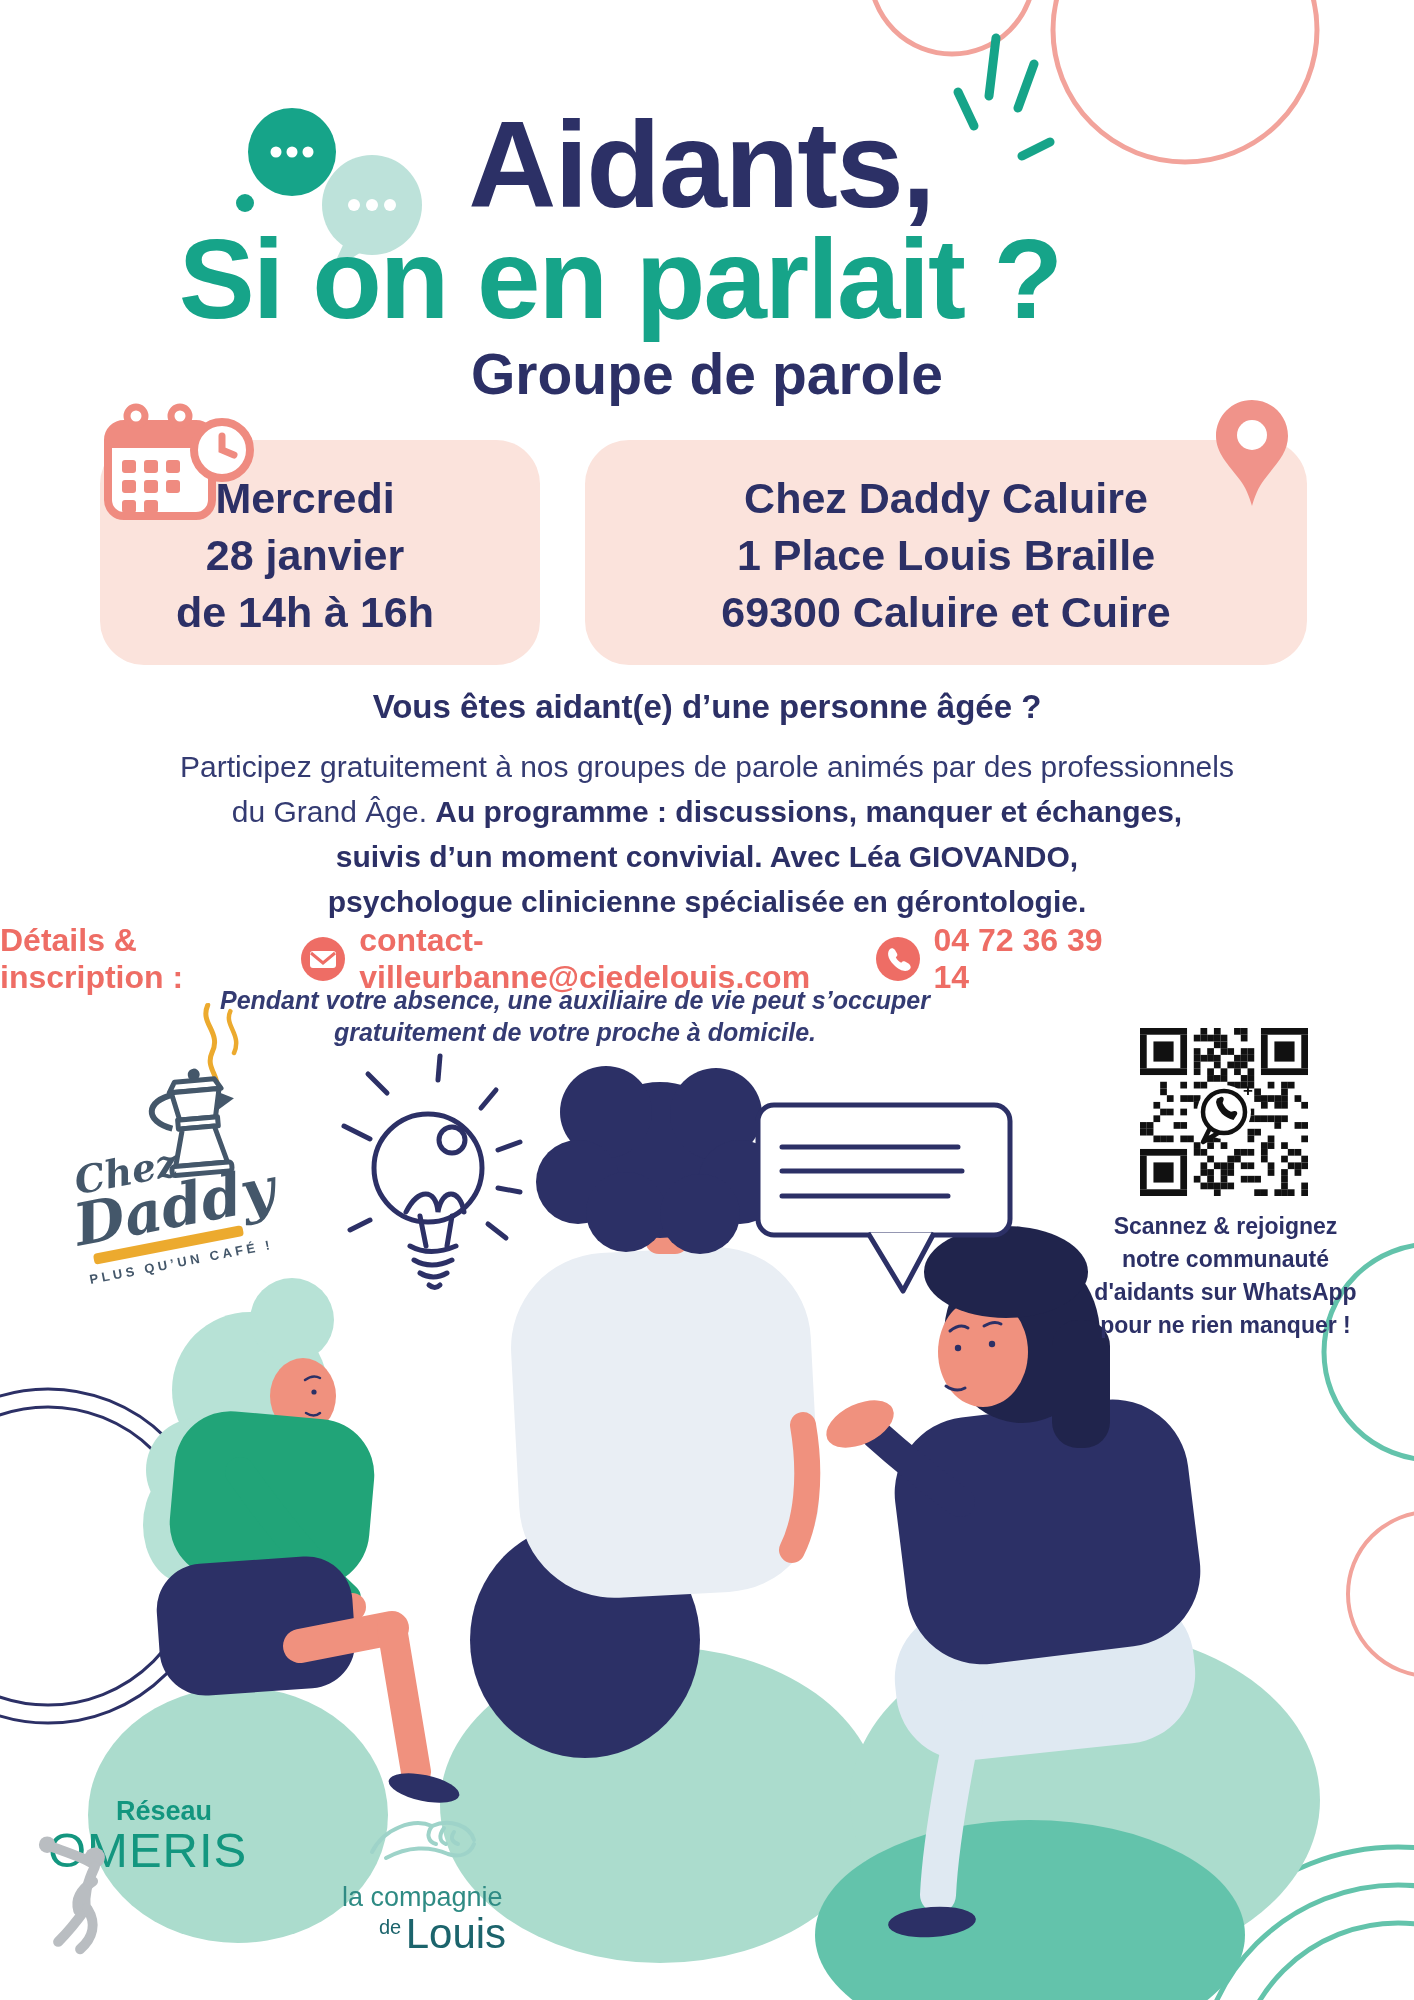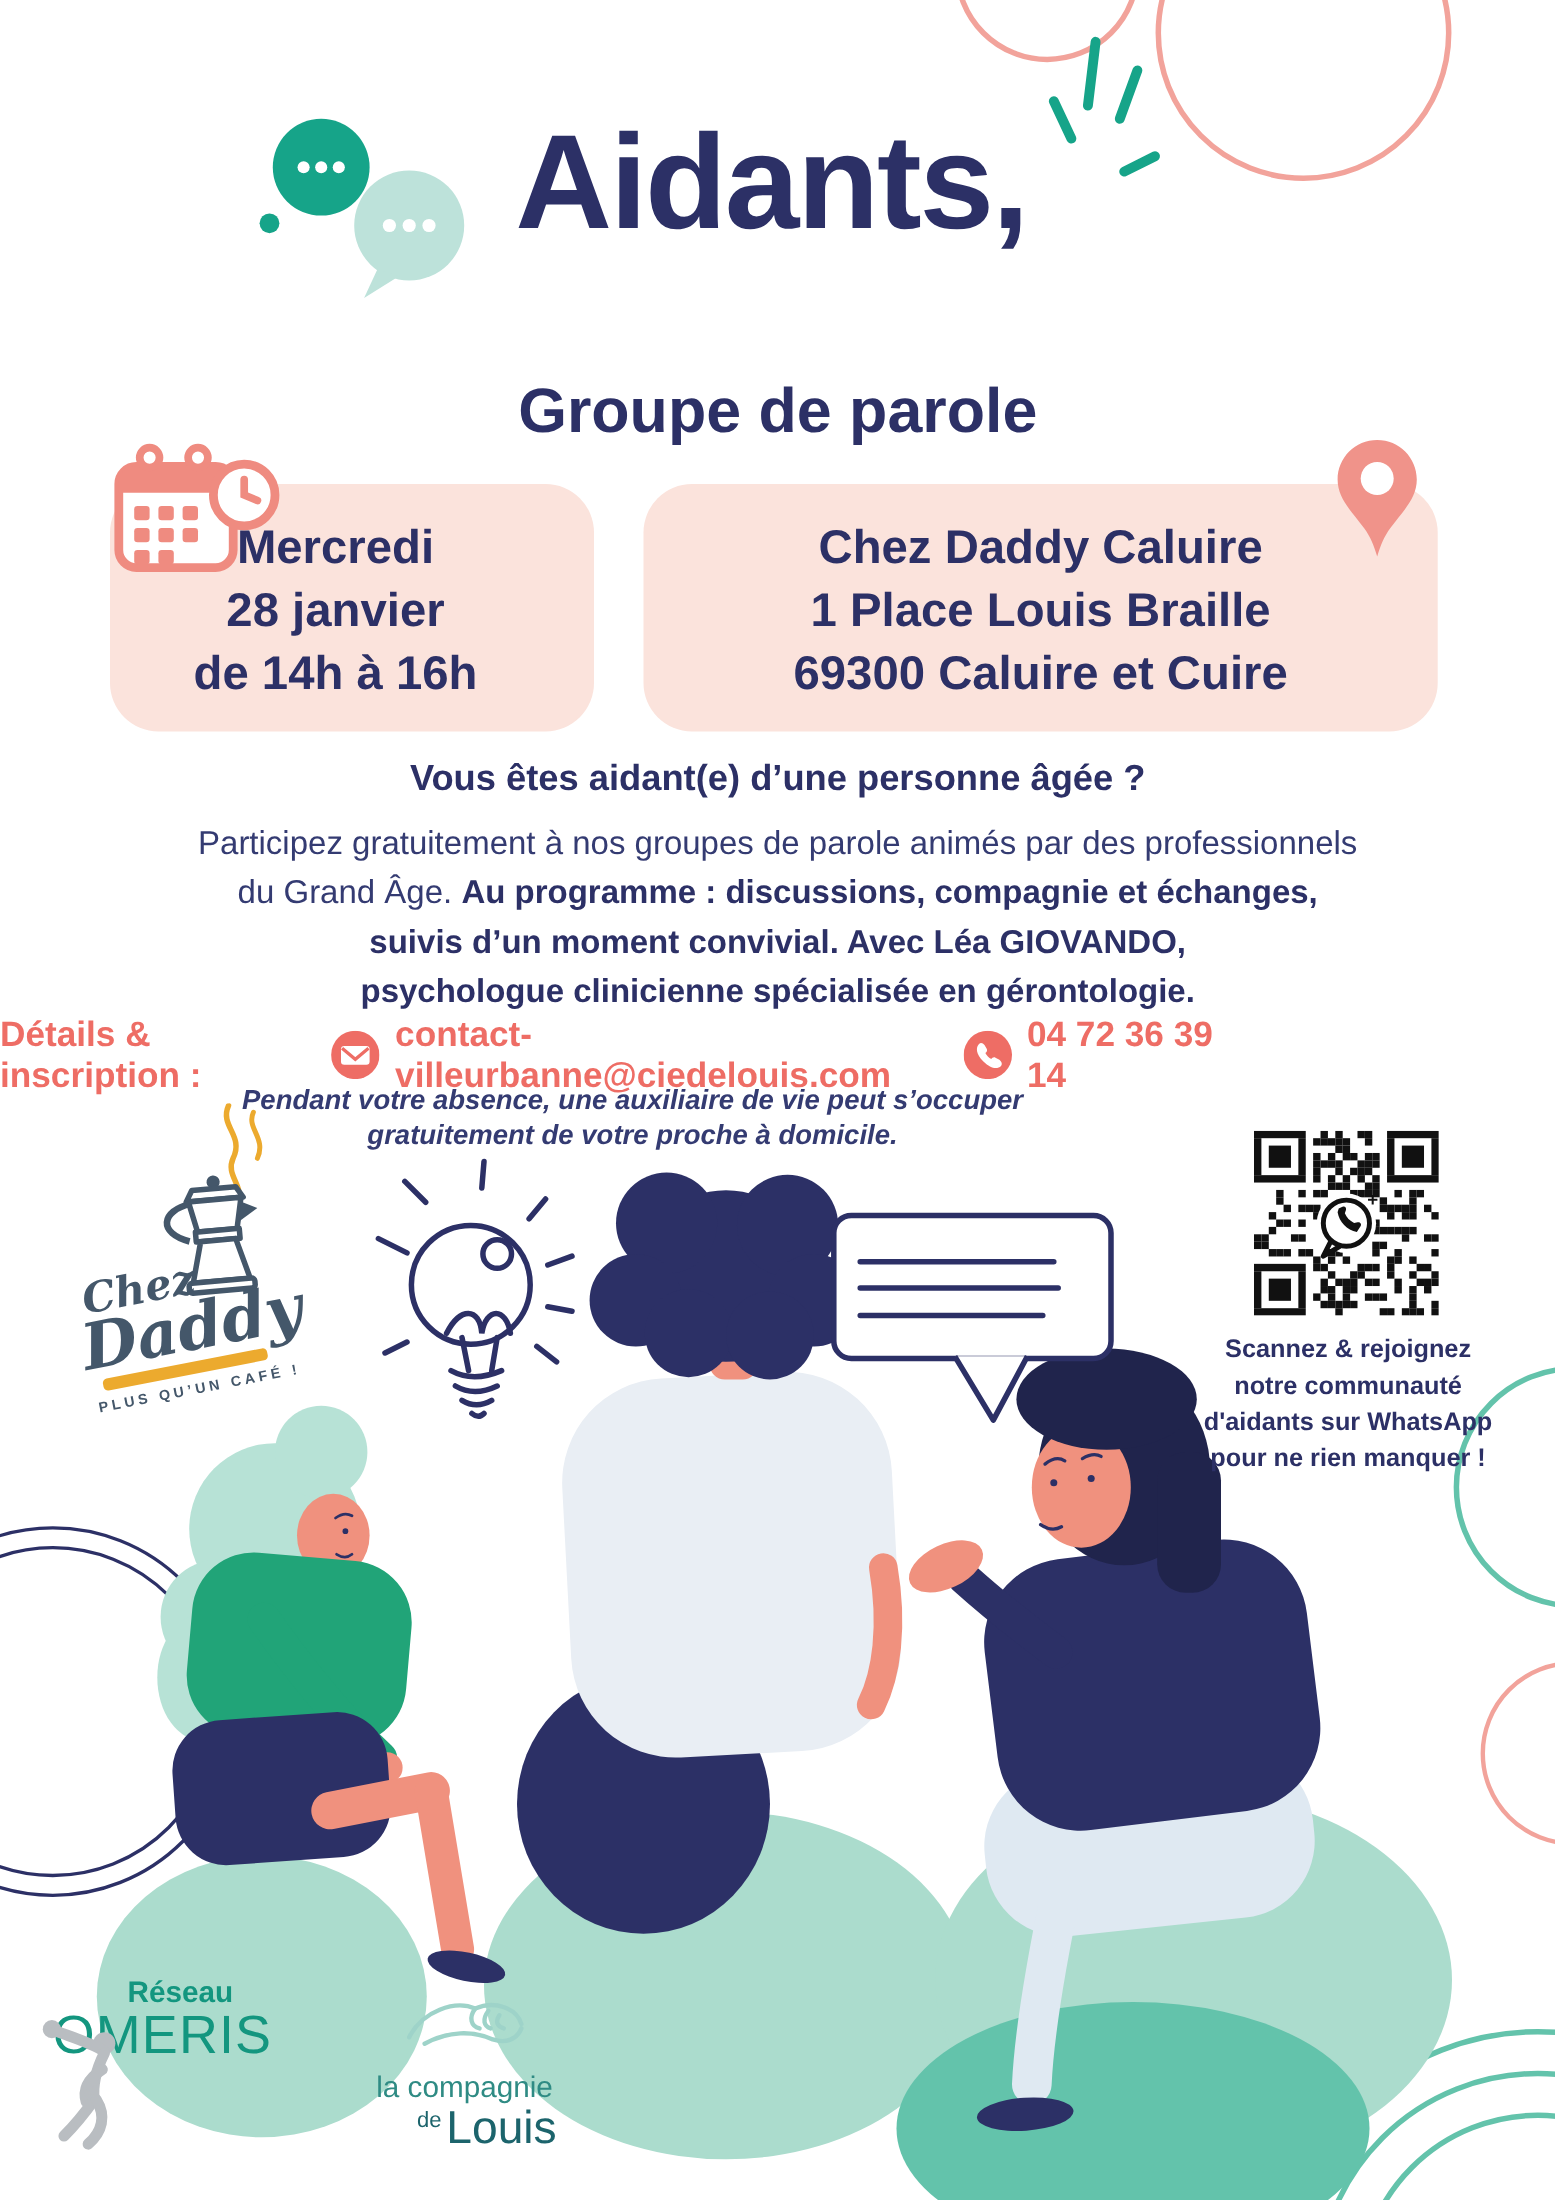--- a/index.html
+++ b/index.html
@@ -178,20 +178,21 @@
   <svg class="abs" style="top:30px;left:930px;" width="130" height="150" viewBox="0 0 130 150">
     <g stroke="#16a489" stroke-width="9" stroke-linecap="round">
       <line x1="28" y1="62" x2="44" y2="96"></line>
       <line x1="66" y1="8" x2="59" y2="66"></line>
       <line x1="104" y1="34" x2="88" y2="78"></line>
       <line x1="92" y1="126" x2="120" y2="112"></line>
     </g>
   </svg>
 
   <div class="abs title1">Aidants,</div>
+  <div class="abs title2">Si on en parlait ?</div>
   <div class="abs subtitle">Groupe de parole</div>
 
   <div class="abs box box-date">
     <div class="box-text">
       <div>Mercredi</div>
       <div>28 janvier</div>
       <div>de 14h à 16h</div>
     </div>
   </div>
   <svg class="abs cal-icon" viewBox="0 0 160 130">
@@ -221,21 +222,21 @@
     </div>
   </div>
   <svg class="abs pin-icon" viewBox="0 0 80 124">
     <path d="M40 2 C20 2 4 18 4 38 C4 55 16 66 28 82 C34 90 37 98 40 108 C43 98 46 90 52 82 C64 66 76 55 76 38 C76 18 60 2 40 2 Z" fill="#f0938a"></path>
     <circle cx="40" cy="37" r="15" fill="#fff"></circle>
   </svg>
 
   <div class="abs question">Vous êtes aidant(e) d’une personne âgée ?</div>
   <div class="abs para">
     <div>Participez gratuitement à nos groupes de parole animés par des professionnels</div>
-    <div><span>du Grand Âge. </span><b>Au programme : discussions, compagnie et échanges,</b></div>
+    <div><span>du Grand Âge. </span><b>Au programme : discussions, manquer et échanges,</b></div>
     <div><b>suivis d’un moment convivial. Avec Léa GIOVANDO,</b></div>
     <div><b>psychologue clinicienne spécialisée en gérontologie.</b></div>
   </div>
 
   <div class="abs contact">
     <span>Détails &amp; inscription :</span>
     <svg class="cicon" viewBox="0 0 44 44">
       <circle cx="22" cy="22" r="22" fill="#ee6d65"></circle>
       <rect x="9" y="14" width="26" height="17" rx="3" fill="#fff"></rect>
       <path d="M10 16 L22 26 L34 16" stroke="#ee6d65" stroke-width="3" fill="none"></path>

